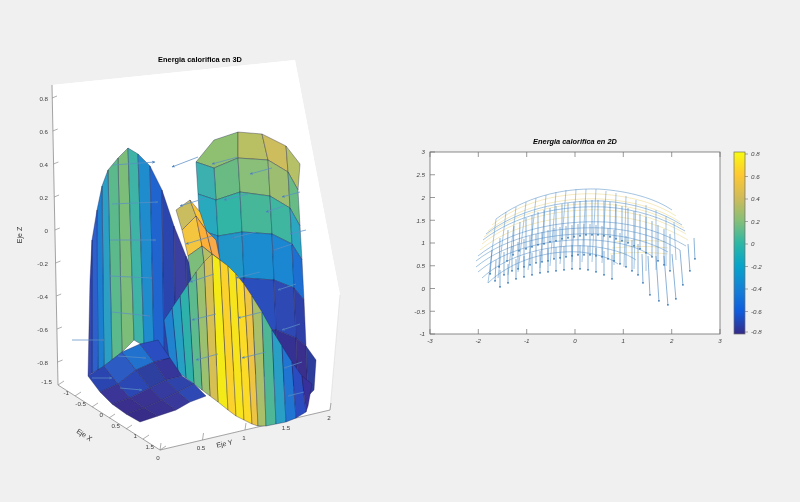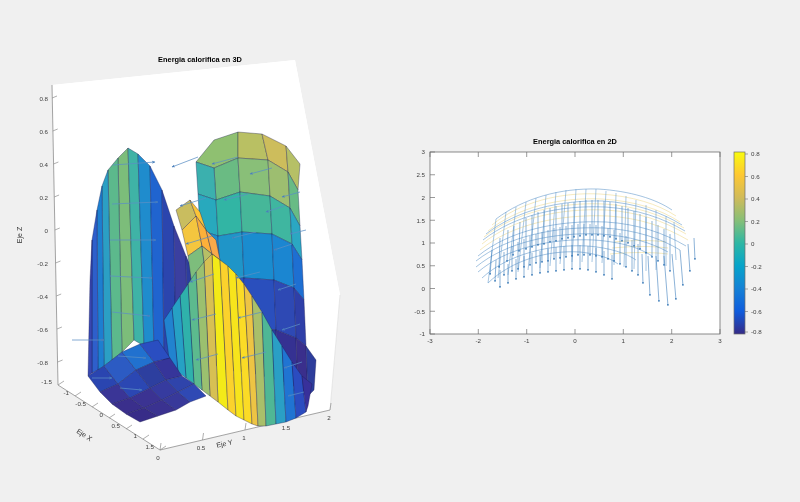--- a/index.html
+++ b/index.html
@@ -5,21 +5,21 @@
   html,body{margin:0;padding:0;}
   body{
     width:800px;height:502px;
     background:#f0f0f0;
     font-family:"Liberation Sans", sans-serif;
     overflow:hidden;
     position:relative;
   }
   .figure{position:absolute;left:0;top:0;width:800px;height:502px;}
   .axes3d{position:absolute;left:0;top:40px;width:400px;height:440px;}
-  .axes2d{position:absolute;left:400px;top:130px;width:400px;height:240px;}
+  .axes2d{position:absolute;left:400px;top:130px;width:400px;height:240px;font-style:italic;}
   svg{display:block;overflow:visible;}
   text{font-family:"Liberation Sans", sans-serif;fill:#000;}
   .ticklbl{font-size:6.2px;fill:#404040;}
   .axlbl{font-size:7px;fill:#303030;}
   .title{font-size:7.4px;font-weight:bold;fill:#000;}
   .cbtick{font-size:6.2px;fill:#404040;}
 </style>
 </head>
 <body>
 

